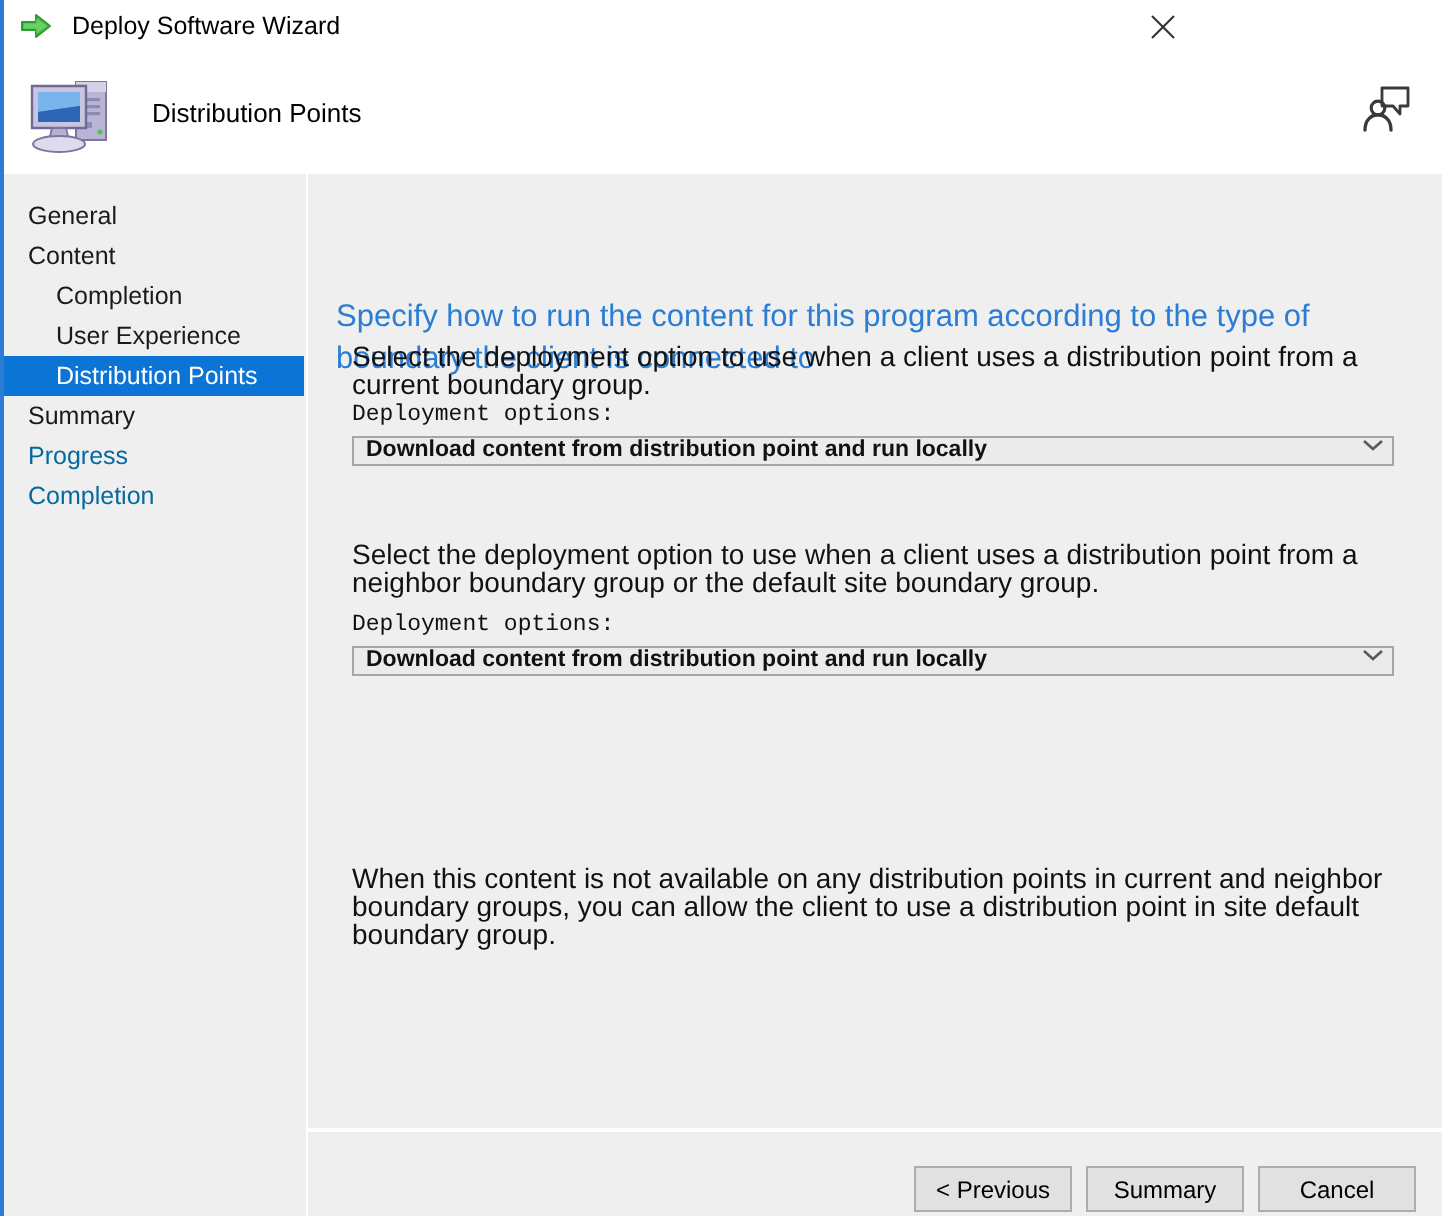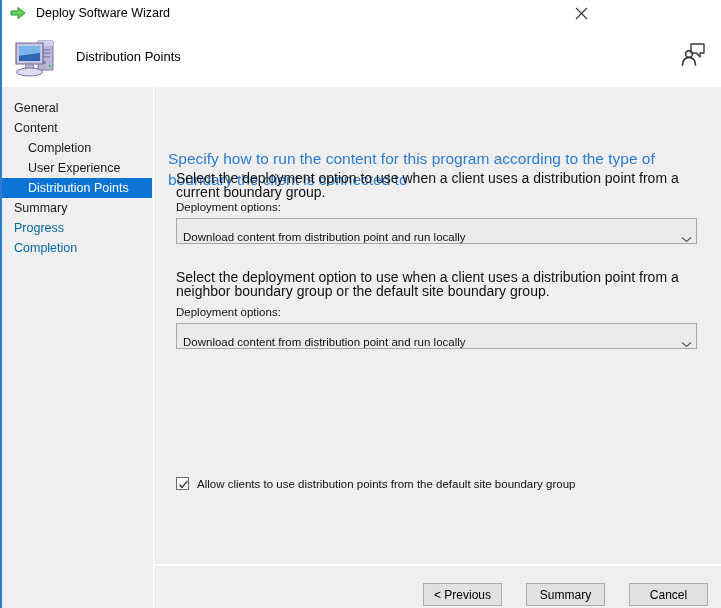--- a/index.html
+++ b/index.html
@@ -162,31 +162,33 @@
     width: 522px;
     font-size: 14px;
     line-height: 14px;
     color: #111;
   }
   .field-label {
     position: absolute;
     left: 22px;
     font-size: 11.5px;
     color: #111;
+    font-family: Liberation Mono, monospace;
   }
   .combo {
     position: absolute;
     left: 22px;
     width: 521px;
-    height: 26px;
+    height: 15px;
     box-sizing: border-box;
     background: #ebebeb;
     border: 1px solid #a6a6a6;
     display: flex;
-    align-items: flex-end;
+    align-items: flex-start;
+    font-weight: bold;
   }
   .combo-text {
     flex: 1;
     padding-left: 6px;
     font-size: 11.5px;
     color: #111;
     white-space: nowrap;
     overflow: hidden;
   }
   .combo-arrow {
@@ -242,21 +244,21 @@
     top: 479px;
     width: 567px;
     height: 42px;
     background: #efefef;
   }
   #footer-buttons {
     position: absolute;
     right: 13px;
     top: 17px;
     display: flex;
-    gap: 24px;
+    gap: 7px;
   }
   .btn {
     width: 79px;
     height: 23px;
     box-sizing: border-box;
     background: #e1e1e1;
     border: 1px solid #adadad;
     font-family: "Liberation Sans", sans-serif;
     font-size: 12px;
     color: #000;
@@ -361,29 +363,22 @@
 
       <div class="combo" style="top:236px;">
         <div class="combo-text">Download content from distribution point and run locally</div>
         <div class="combo-arrow">
           <svg width="11" height="7" viewBox="0 0 11 7">
             <path d="M1 1.5 L5.5 5.5 L10 1.5" fill="none" stroke="#5a5a5a" stroke-width="1.3"></path>
           </svg>
         </div>
       </div>
 
-
-      <div id="checkbox-row">
-        <div class="checkbox-box">
-          <svg width="11" height="11" viewBox="0 0 11 11">
-            <path d="M1.5 5.5 L4 8.5 L9.5 1.8" fill="none" stroke="#2a2a2a" stroke-width="1.2"></path>
-          </svg>
-        </div>
-        <div id="checkbox-label">Allow clients to use distribution points from the default site boundary group</div>
-      </div>
+      <div class="section-text" style="top:345px;">When this content is not available on any distribution points in current and neighbor boundary groups, you can allow the client to use a distribution point in site default boundary group.</div>
+
 
     </div>
 
     <div id="footer-sep"></div>
     <div id="footer">
       <div id="footer-buttons">
         <button class="btn">&lt; Previous</button>
         <button class="btn">Summary</button>
         <button class="btn">Cancel</button>
       </div>

